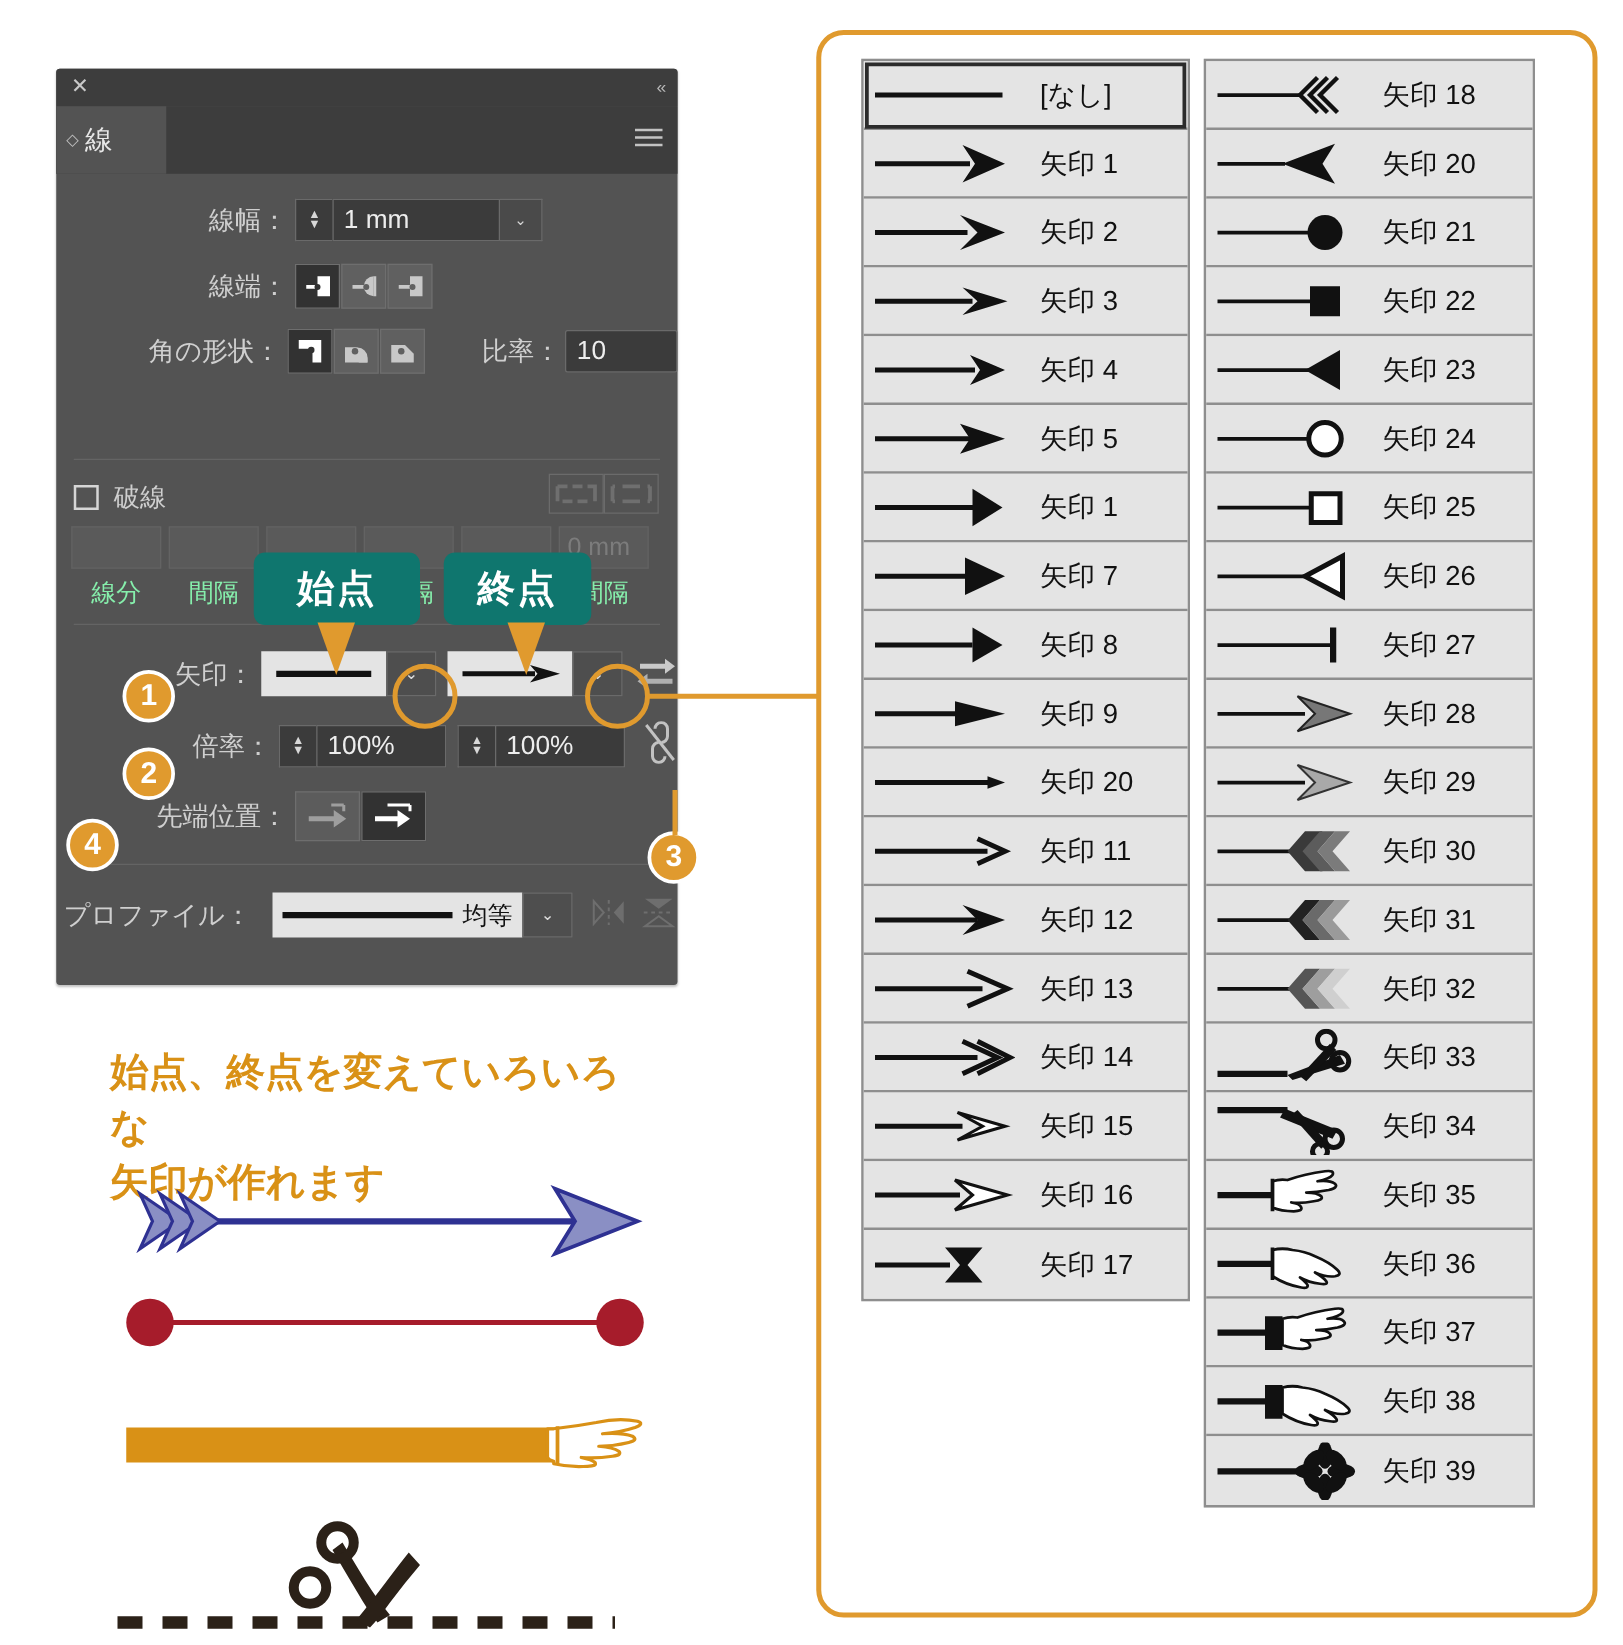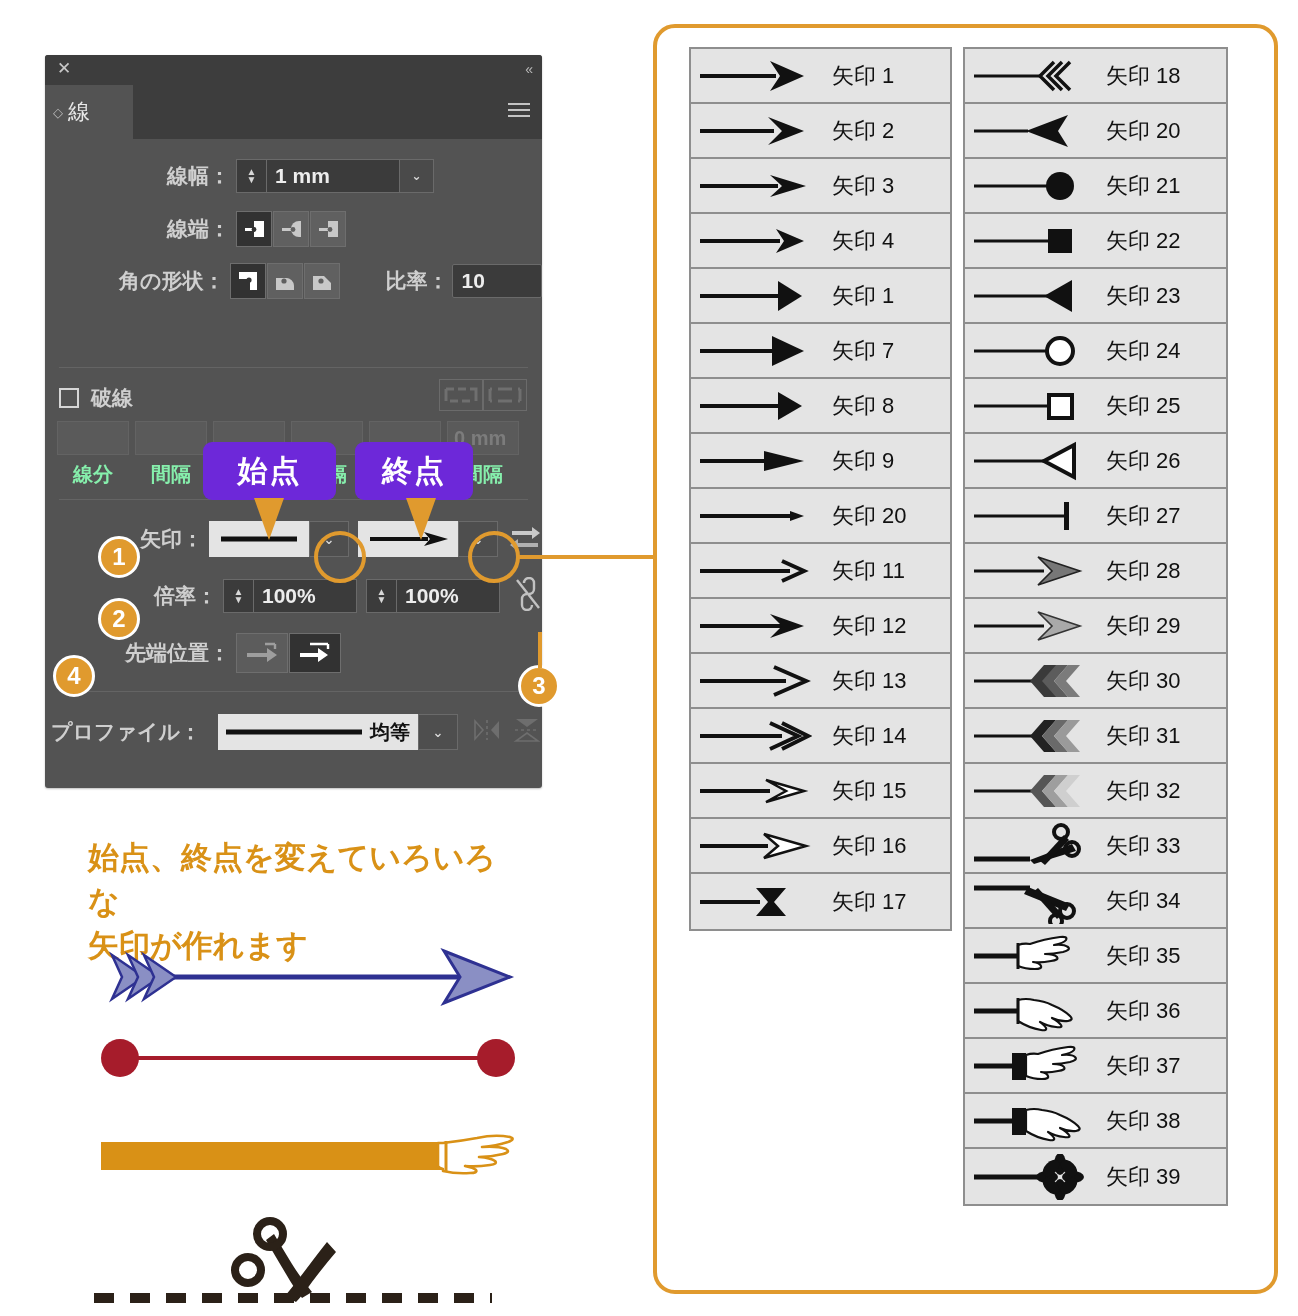--- a/index.html
+++ b/index.html
@@ -58,21 +58,21 @@
   .panel-tab .tab-diamond {
     font-size: 13px; color: #bdbdbd; margin-left: 8px; margin-right: 5px;
   }
   .panel-menu-icon {
     position: absolute; right: 12px; top: 18px;
     width: 22px; height: 16px;
   }
   .panel-menu-icon span {
     display: block; height: 2px; background: #c3c3c3; margin-bottom: 4px;
   }
-  .panel-body { position: relative; height: 781px; font-weight: bold; }
+  .panel-body { position: relative; height: 781px; }
 
   .row { position: absolute; display: flex; align-items: center; }
   .lbl {
     color: #cfcfcf; font-size: 21px;
     text-align: right; white-space: nowrap;
   }
   .lbl-dim { color: #86efac; }
 
   
   .spin-field { display: flex; align-items: center; }
@@ -151,21 +151,21 @@
 
   .profilesel {
     height: 36px; background: #e4e4e4;
     display:flex; align-items:center; justify-content:flex-end;
     padding-right: 8px; color:#111; font-size: 20px;
   }
 
   
   .callout {
     position: absolute;
-    background: #6d28d9;
+    background: #0f766e;
     border-radius: 9px;
     color: #fff;
     font-size: 30px; font-weight: bold;
     display: flex; align-items: center; justify-content: center;
     letter-spacing: 2px;
   }
   .callout-tail {
     position: absolute;
     width: 0; height: 0;
     border-left: 15px solid transparent;
@@ -525,20 +525,28 @@
         <path d="M208 42 q-12 14 -24 30 q-10 14 -16 20 l -11 -6 q10 -12 22 -28 q12 -16 20 -26 Z" transform="translate(40,-2) scale(1,1)"></path>
         <circle cx="182" cy="22" r="13" fill="none" stroke="#2b2118" stroke-width="8"></circle>
         <circle cx="160" cy="58" r="13" fill="none" stroke="#2b2118" stroke-width="8"></circle>
       </g>
     </svg>
   </div>
 
   <div class="frame"></div>
 
   <div class="collist" id="col1" style="left:689px; top:47px; width:263px;">
+      <div class="opt selected">
+        <div class="opt-preview">
+          <svg width="118" height="46" viewBox="0 0 118 46">
+            <line x1="6" y1="23" x2="108" y2="23" stroke="#111" stroke-width="4"></line>
+          </svg>
+        </div>
+        <div class="opt-label">[なし]</div>
+      </div>
       <div class="opt">
         <div class="opt-preview">
           <svg width="118" height="46" viewBox="0 0 118 46">
             <line x1="6" y1="23" x2="82" y2="23" stroke="#111" stroke-width="4"></line>
             <path d="M76 8 L110 23 L76 38 L86 23 Z" fill="#111"></path>
           </svg>
         </div>
         <div class="opt-label">矢印 1</div>
       </div>
       <div class="opt">
@@ -560,20 +568,29 @@
         <div class="opt-label">矢印 3</div>
       </div>
       <div class="opt">
         <div class="opt-preview">
           <svg width="118" height="46" viewBox="0 0 118 46">
             <line x1="6" y1="23" x2="86" y2="23" stroke="#111" stroke-width="4"></line>
             <path d="M82 11 L110 23 L82 35 L90 23 Z" fill="#111"></path>
           </svg>
         </div>
         <div class="opt-label">矢印 4</div>
+      </div>
+      <div class="opt">
+        <div class="opt-preview">
+          <svg width="118" height="46" viewBox="0 0 118 46">
+            <line x1="6" y1="23" x2="82" y2="23" stroke="#111" stroke-width="4"></line>
+            <path d="M74 11 L110 23 L74 35 L82 23 Z" fill="#111"></path>
+          </svg>
+        </div>
+        <div class="opt-label">矢印 5</div>
       </div>
       <div class="opt">
         <div class="opt-preview">
           <svg width="118" height="46" viewBox="0 0 118 46">
             <line x1="6" y1="23" x2="88" y2="23" stroke="#111" stroke-width="4"></line>
             <path d="M84 8 L108 23 L84 38 Z" fill="#111"></path>
           </svg>
         </div>
         <div class="opt-label">矢印 1</div>
       </div>

